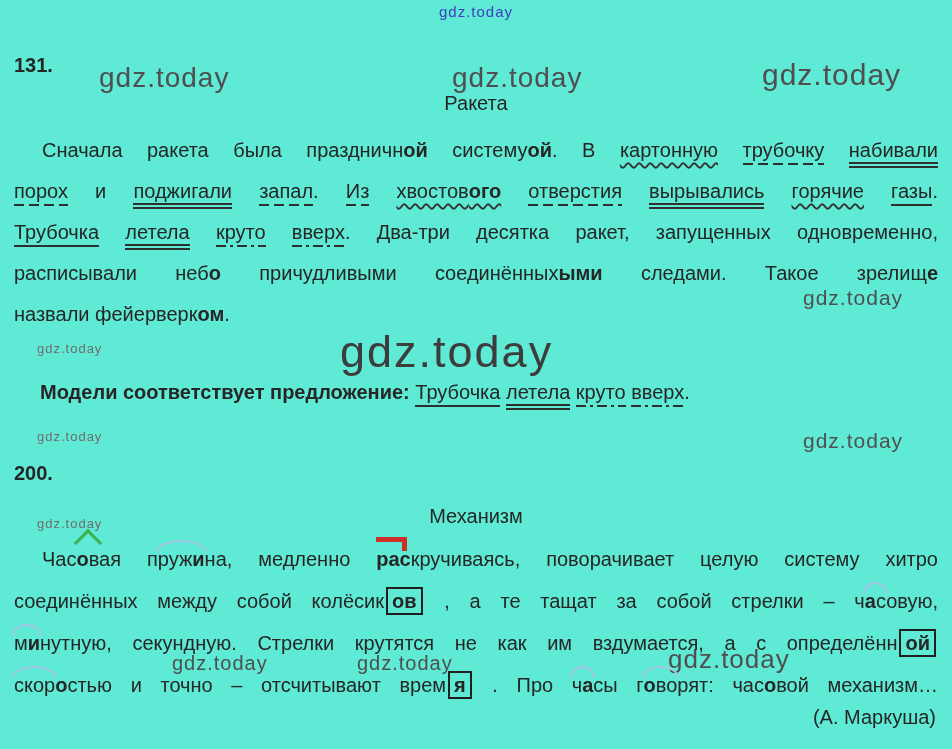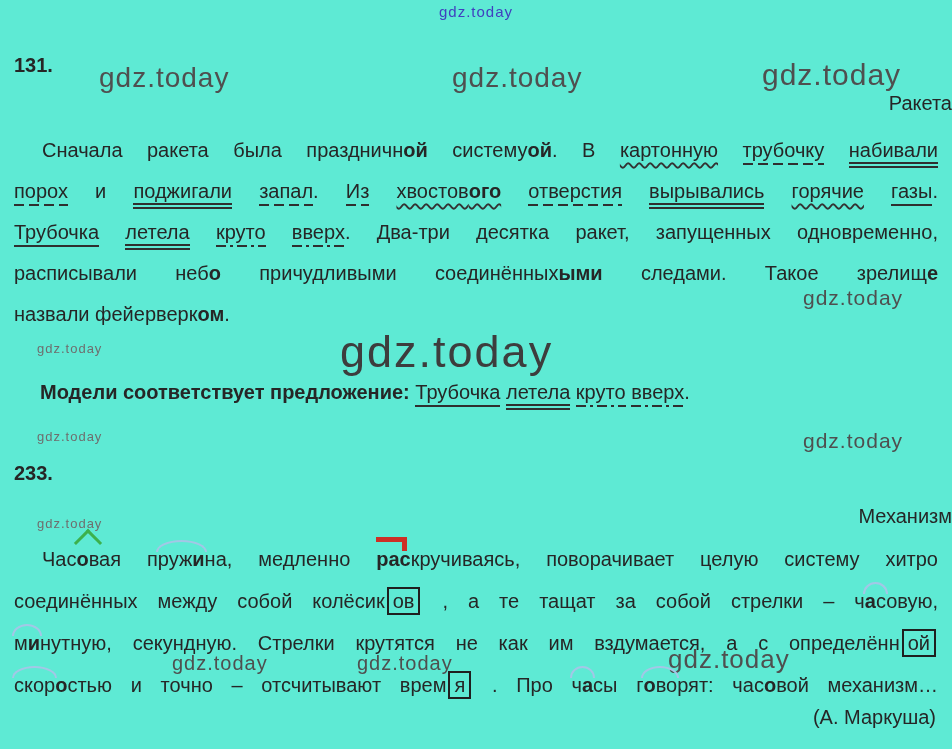--- a/index.html
+++ b/index.html
@@ -19,42 +19,42 @@
   .wm-g{top:429px;left:37px;font-size:13px;color:#6e6e6e;}
   .wm-h{top:429px;left:803px;font-size:21px;}
   .wm-i{top:516px;left:37px;font-size:13px;color:#6e6e6e;}
   .wm-j{top:652px;left:172px;font-size:20px;}
   .wm-k{top:652px;left:357px;font-size:20px;}
   .wm-l{top:644px;left:668px;font-size:26px;}
   
   .exnum{position:absolute;left:14px;font-size:20px;font-weight:bold;}
   #num131{top:54px;}
   #num132{top:462px;}
-  .ctitle{position:absolute;left:0;right:0;text-align:right;font-size:20px;}
+  .ctitle{position:absolute;left:0;right:0;text-align:center;font-size:20px;}
   #title1{top:92px;}
   #title2{top:505px;}
   .para{position:absolute;left:14px;right:14px;font-size:20px;}
   #p1{top:130px;}
   #p1 .tline{height:41px;line-height:41px;}
   #p2{top:538px;}
   #p2 .tline{height:42px;line-height:42px;}
   .tline{white-space:normal;}
   .jline{text-align:justify;text-align-last:justify;}
   .ind{padding-left:28px;}
   #modelline{position:absolute;top:381px;left:14px;right:14px;font-size:20px;padding-left:26px;}
   #modelline b{font-weight:bold;text-align:right;}
   #author{position:absolute;top:706px;right:16px;font-size:20px;}
   
   .b{font-weight:bold;}
   .u1{border-bottom:2px solid #2f2f2f;padding-bottom:2px;margin-top:20px;}
   .u2{border-bottom:6px double #2f2f2f;padding-bottom:1px;margin-top:26px;}
   .ud{background:repeating-linear-gradient(to right,#2f2f2f 0 10px,transparent 10px 15px) left bottom/100% 2px no-repeat;padding-bottom:4px;}
   .udd{background:repeating-linear-gradient(to right,#2f2f2f 0 10px,transparent 10px 14px,#2f2f2f 14px 17px,transparent 17px 21px) left bottom/100% 2px no-repeat;padding-bottom:4px;}
   .uw{text-decoration-line:underline;text-decoration-style:wavy;text-decoration-color:#333;text-decoration-thickness:2px;text-underline-offset:5px;}
-  .boxed{border:2px solid #1f1f1f;padding:1px 4px;font-weight:normal;margin:0 2px;}
+  .boxed{border:2px solid #1f1f1f;padding:1px 4px;font-weight:bold;margin:0 2px;}
   .arc{position:relative;}
   .arc::before{content:"";position:absolute;left:-2px;right:-2px;top:-8px;height:10px;
     border:2.5px solid #a3c7e6;border-bottom:none;border-radius:50% 50% 0 0/100% 100% 0 0;}
   .caret{position:relative;}
   .caret::before{content:"";position:absolute;left:50%;top:-15px;width:17px;height:17px;
     border-top:3px solid #3cb14c;border-right:3px solid #3cb14c;
     transform:translateX(-50%) rotate(-45deg);}
   .pre{position:relative;}
   .pre::before{content:"";position:absolute;left:0;right:4px;top:-11px;height:9px;
     border-top:5px solid #cd2f26;border-right:5px solid #cd2f26;}
@@ -87,21 +87,21 @@
       <div class="tline jline"><span class="ud">порох</span><span> и </span><span class="u2">поджигали</span><span> </span><span class="ud">запал</span><span>. </span><span class="ud">Из</span><span> </span><span class="uw"><span>хвостов</span><span class="b">ого</span></span><span> </span><span class="ud">отверстия</span><span> </span><span class="u2">вырывались</span><span> </span><span class="uw">горячие</span><span> </span><span class="u1">газы</span><span>.</span></div>
       <div class="tline jline"><span class="u1">Трубочка</span><span> </span><span class="u2">летела</span><span> </span><span class="udd">круто</span><span> </span><span class="udd">вверх</span><span>. Два-три десятка ракет, запущенных одновременно,</span></div>
       <div class="tline jline"><span>расписывали неб</span><span class="b">о</span><span> причудливыми соединённых</span><span class="b">ыми</span><span> следами. Такое зрелищ</span><span class="b">е</span></div>
       <div class="tline"><span>назвали фейерверк</span><span class="b">ом</span><span>.</span></div>
     </div>
 
   <div id="modelline">
     <b>Модели соответствует предложение: </b><span><span class="u1">Трубочка</span><span> </span><span class="u2">летела</span><span> </span><span class="udd">круто</span><span> </span><span class="udd">вверх</span><span>.</span></span>
   </div>
 
-  <div class="exnum" id="num132">233.</div>
+  <div class="exnum" id="num132">200.</div>
   <div class="ctitle" id="title2">Механизм</div>
   <div class="para" id="p2">
       <div class="tline jline ind"><span>Час</span><span class="caret"><span class="b">о</span><span>в</span></span><span>ая </span><span>п</span><span class="arc"><span>руж</span><span class="b">и</span></span><span>на, медленно </span><span class="pre"><span class="b">рас</span></span><span>кручиваясь, поворачивает целую систему хитро</span></div>
       <div class="tline jline"><span>соединённых между собой колёсик</span><span class="boxed">ов</span><span> , а те тащат за собой стрелки – </span><span>ч</span><span class="arc"><span class="b">а</span><span>с</span></span><span>овую,</span></div>
       <div class="tline jline"><span class="arc"><span>м</span><span class="b">и</span></span><span>нутную, секундную. Стрелки крутятся не как им вздумается, а с определённ</span><span class="boxed">ой</span></div>
       <div class="tline jline"><span class="arc"><span>скор</span></span><span class="b">о</span><span>стью и точно – отсчитывают врем</span><span class="boxed">я</span><span> . Про </span><span class="arc"><span>ч</span><span class="b">а</span></span><span>сы г</span><span class="arc"><span class="b">о</span><span>во</span></span><span>рят: час</span><span class="b">о</span><span>вой механизм…</span></div>
     </div>
 
   <div id="author">(А. Маркуша)</div>
 

